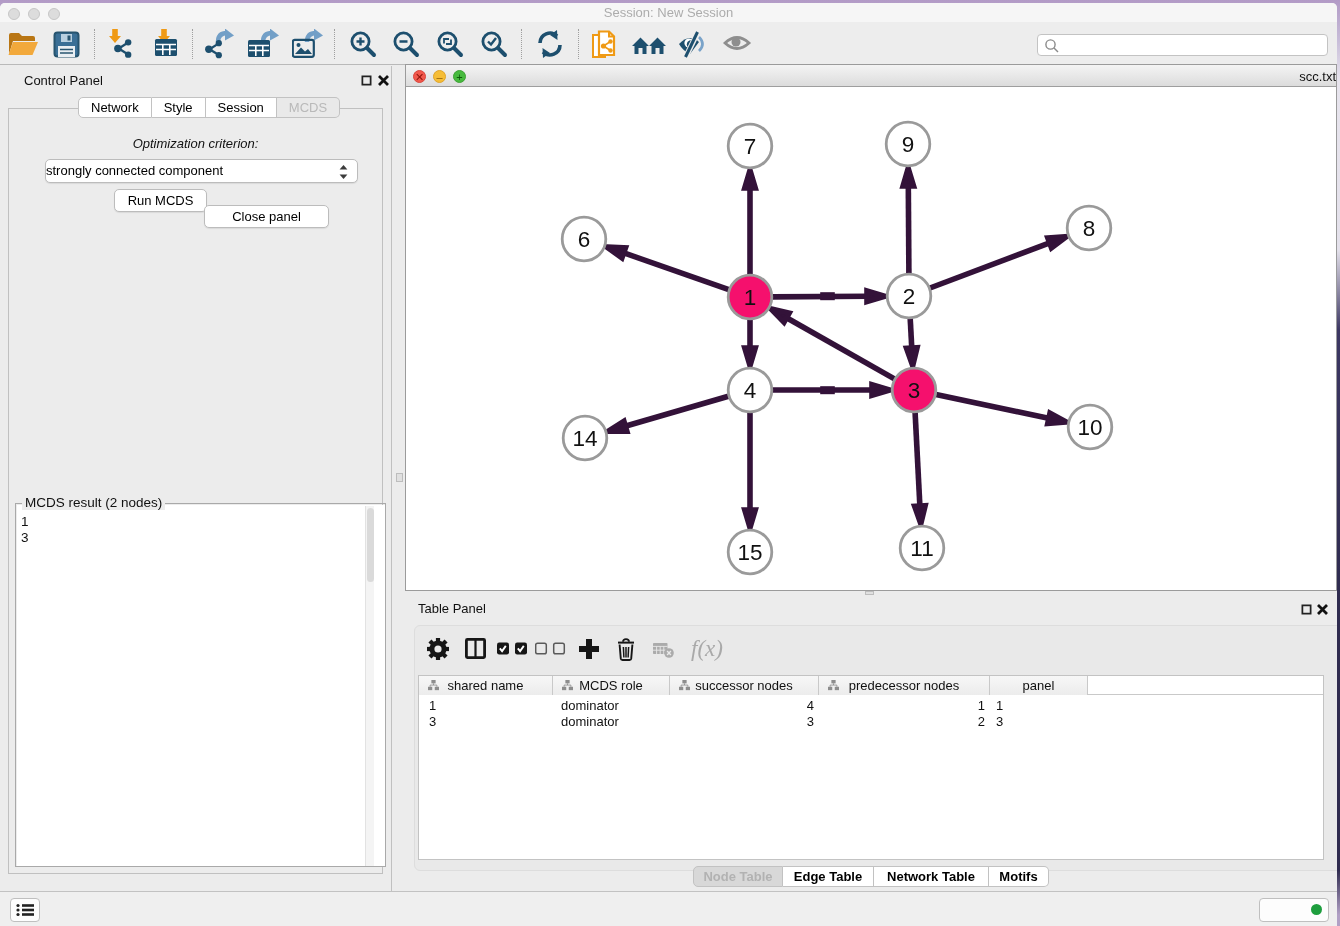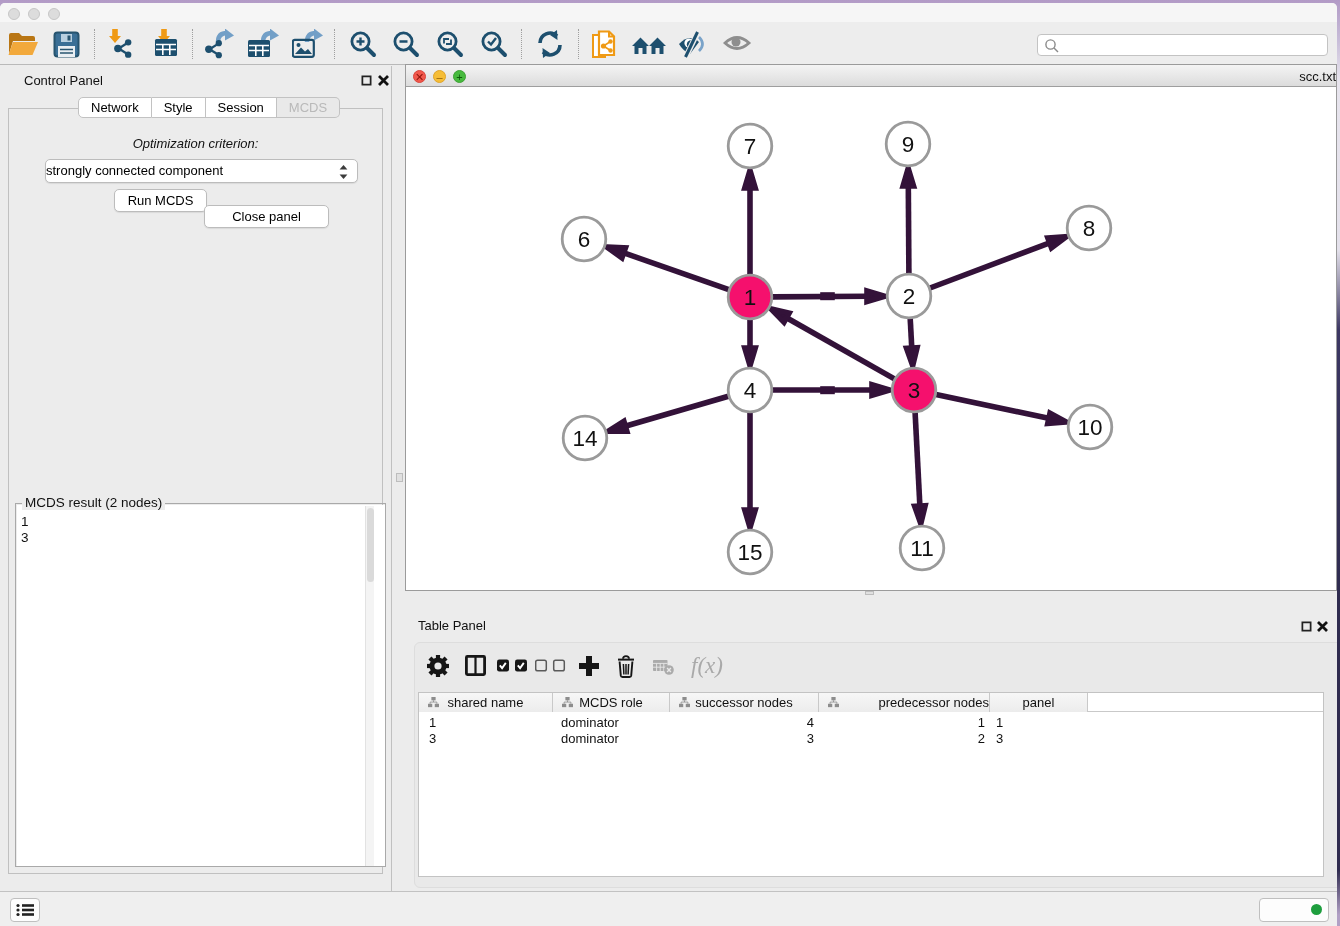--- a/index.html
+++ b/index.html
@@ -32,39 +32,40 @@
 #resultarea { position:absolute; left:1px; top:1px; width:368px; height:361px; background:#fff; overflow:hidden; }
 #resultarea pre { font-family:"Liberation Sans", sans-serif; font-size:13.5px; line-height:16px; margin:9px 0 0 4px; color:#111; }
 #rscroll { position:absolute; right:11px; top:1px; width:9px; height:361px; background:#f4f4f4; border-left:1px solid #e2e2e2; }
 #rthumb { position:absolute; left:1px; top:2px; width:7px; height:74px; background:#dadada; border-radius:4px; }
 
 #netframe { position:absolute; left:405px; top:61px; width:932px; height:527px; border:1px solid #9b9b9b; background:#fff; overflow:hidden; }
 #nettitle { position:absolute; left:0; top:0; width:930px; height:22px; background:linear-gradient(#f4f4f4,#dcdcdc); border-bottom:1px solid #9e9e9e; }
 #nettitle span { position:absolute; width:100%; text-align:right; top:4px; font-size:13px; font-weight:normal; color:#111; }
 .tl { position:absolute; top:5px; width:13px; height:13px; border-radius:50%; font-size:11px; line-height:12px; text-align:center; }
 
-#tpanel { position:absolute; left:405px; top:593px; width:932px; height:295px; background:#ececec;margin-top:17px; }
+#tpanel { position:absolute; left:405px; top:593px; width:932px; height:295px; background:#ececec; }
 #tpanel h1 { position:absolute; left:13px; top:5px; font-size:13px; font-weight:normal; color:#111; }
 #tbox { position:absolute; left:9px; top:29px; width:1063px; height:246px; background:#e9e9e9; border-radius:6px; border:1px solid #dddddd; }
 #ttable { position:absolute; left:3px; top:49px; width:906px; height:185px; background:#fff; border:1px solid #c3c3c3; }
 .hcell { position:absolute; top:0; height:19px; background:linear-gradient(#f7f7f7,#ececec); border-right:1px solid #c9c9c9; font-size:13px; text-align:center; line-height:19px; color:#111; }
 #hrow { position:absolute; left:0; top:0; width:904px; height:19px; border-bottom:1px solid #c9c9c9; }
 .trow { position:absolute; font-size:13px; height:16px; line-height:16px; color:#111; }
 .btabs div { font-weight:bold; } .btabs div.sel { background:#d8d8d8; color:#b2b2b2; }
 
 #statusbar { position:absolute; left:0; top:888px; width:1337px; height:35px; background:#efefef; border-top:1px solid #c2c2c2; }
 .sbtn { position:absolute; top:6px; height:24px; background:#fdfdfd; border:1px solid #bfbfbf; border-radius:4px; }
 </style>
 </head>
 <body>
 <div id="win">
   <div id="titlebar">
     <div class="dot" style="left:8px;"></div>
     <div class="dot" style="left:28px;"></div>
     <div class="dot" style="left:48px;"></div>
+    <div id="title">Session: New Session</div>
   </div>
   <div id="toolbar">
     <svg class="abs" style="left:7px;top:9px;" width="32" height="26" viewBox="0 0 32 26">
         <path d="M2,23 L2,4 Q2,2 4,2 L12,2 L15,5 L26,5 Q28,5 28,7 L28,10 L6,10 Z" fill="#b97614"></path>
 <path d="M6,11 L31,11 L25.5,24 L1.5,24 Z" fill="#f2a93c"></path>
       </svg>
 <svg class="abs" style="left:53px;top:9px;" width="27" height="27" viewBox="0 0 27 27">
         <rect x="1.5" y="1.5" width="24" height="24" rx="3" fill="#3a6f96" stroke="#27546f" stroke-width="2"></rect>
 <rect x="8" y="3" width="11" height="8" fill="#b8cfdf"></rect>
         <rect x="14.5" y="4.5" width="3" height="5" fill="#27546f"></rect>
@@ -412,21 +413,21 @@
                 </g>
               </svg>MCDS role</div>
 <div class="hcell" style="left:251px;width:149px;"><svg width="11" height="11" viewBox="0 0 13 13" style="position:absolute;left:9px;top:4px;">
                 <g fill="#8d8d8d">
                   <rect x="4" y="0" width="5" height="4"></rect>
                   <rect x="0" y="8" width="5" height="4"></rect>
                   <rect x="8" y="8" width="5" height="4"></rect>
                   <path d="M6.5,4 v2 M2.5,8 v-2 h8 v2" stroke="#8d8d8d" stroke-width="1" fill="none"></path>
                 </g>
               </svg>successor nodes</div>
-<div class="hcell" style="left:400px;width:171px;text-align:right;"><svg width="11" height="11" viewBox="0 0 13 13" style="position:absolute;left:9px;top:4px;">
+<div class="hcell" style="left:400px;width:171px;"><svg width="11" height="11" viewBox="0 0 13 13" style="position:absolute;left:9px;top:4px;">
                 <g fill="#8d8d8d">
                   <rect x="4" y="0" width="5" height="4"></rect>
                   <rect x="0" y="8" width="5" height="4"></rect>
                   <rect x="8" y="8" width="5" height="4"></rect>
                   <path d="M6.5,4 v2 M2.5,8 v-2 h8 v2" stroke="#8d8d8d" stroke-width="1" fill="none"></path>
                 </g>
               </svg>predecessor nodes</div>
 <div class="hcell" style="left:571px;width:98px;">panel</div>
         </div>
         <div class="trow" style="left:10px;top:22px;">1</div>
@@ -434,20 +435,26 @@
 <div class="trow" style="left:335px;top:22px;width:60px;text-align:right;">4</div>
 <div class="trow" style="left:506px;top:22px;width:60px;text-align:right;">1</div>
 <div class="trow" style="left:577px;top:22px;">1</div>
 <div class="trow" style="left:10px;top:38px;">3</div>
 <div class="trow" style="left:142px;top:38px;">dominator</div>
 <div class="trow" style="left:335px;top:38px;width:60px;text-align:right;">3</div>
 <div class="trow" style="left:506px;top:38px;width:60px;text-align:right;">2</div>
 <div class="trow" style="left:577px;top:38px;">3</div>
       </div>
     </div>
+    <div class="tabs btabs" style="left:288px; top:270px;">
+      <div class="sel" style="width:90px; text-align:center; padding:0;">Node Table</div>
+      <div style="width:91px; text-align:center; padding:0;">Edge Table</div>
+      <div style="width:115px; text-align:center; padding:0;">Network Table</div>
+      <div style="width:60px; text-align:center; padding:0;">Motifs</div>
+    </div>
   </div>
 
   <div id="statusbar">
     <div class="sbtn" style="left:10px; width:30px;">
         <svg width="18" height="14" viewBox="0 0 18 14" style="position:absolute;left:5px;top:4px;">
           <g fill="#222">
             <circle cx="2" cy="2.5" r="1.6"></circle>
             <rect x="6" y="1.2" width="12" height="2.6"></rect>
             <circle cx="2" cy="7" r="1.6"></circle>
             <rect x="6" y="5.7" width="12" height="2.6"></rect>

